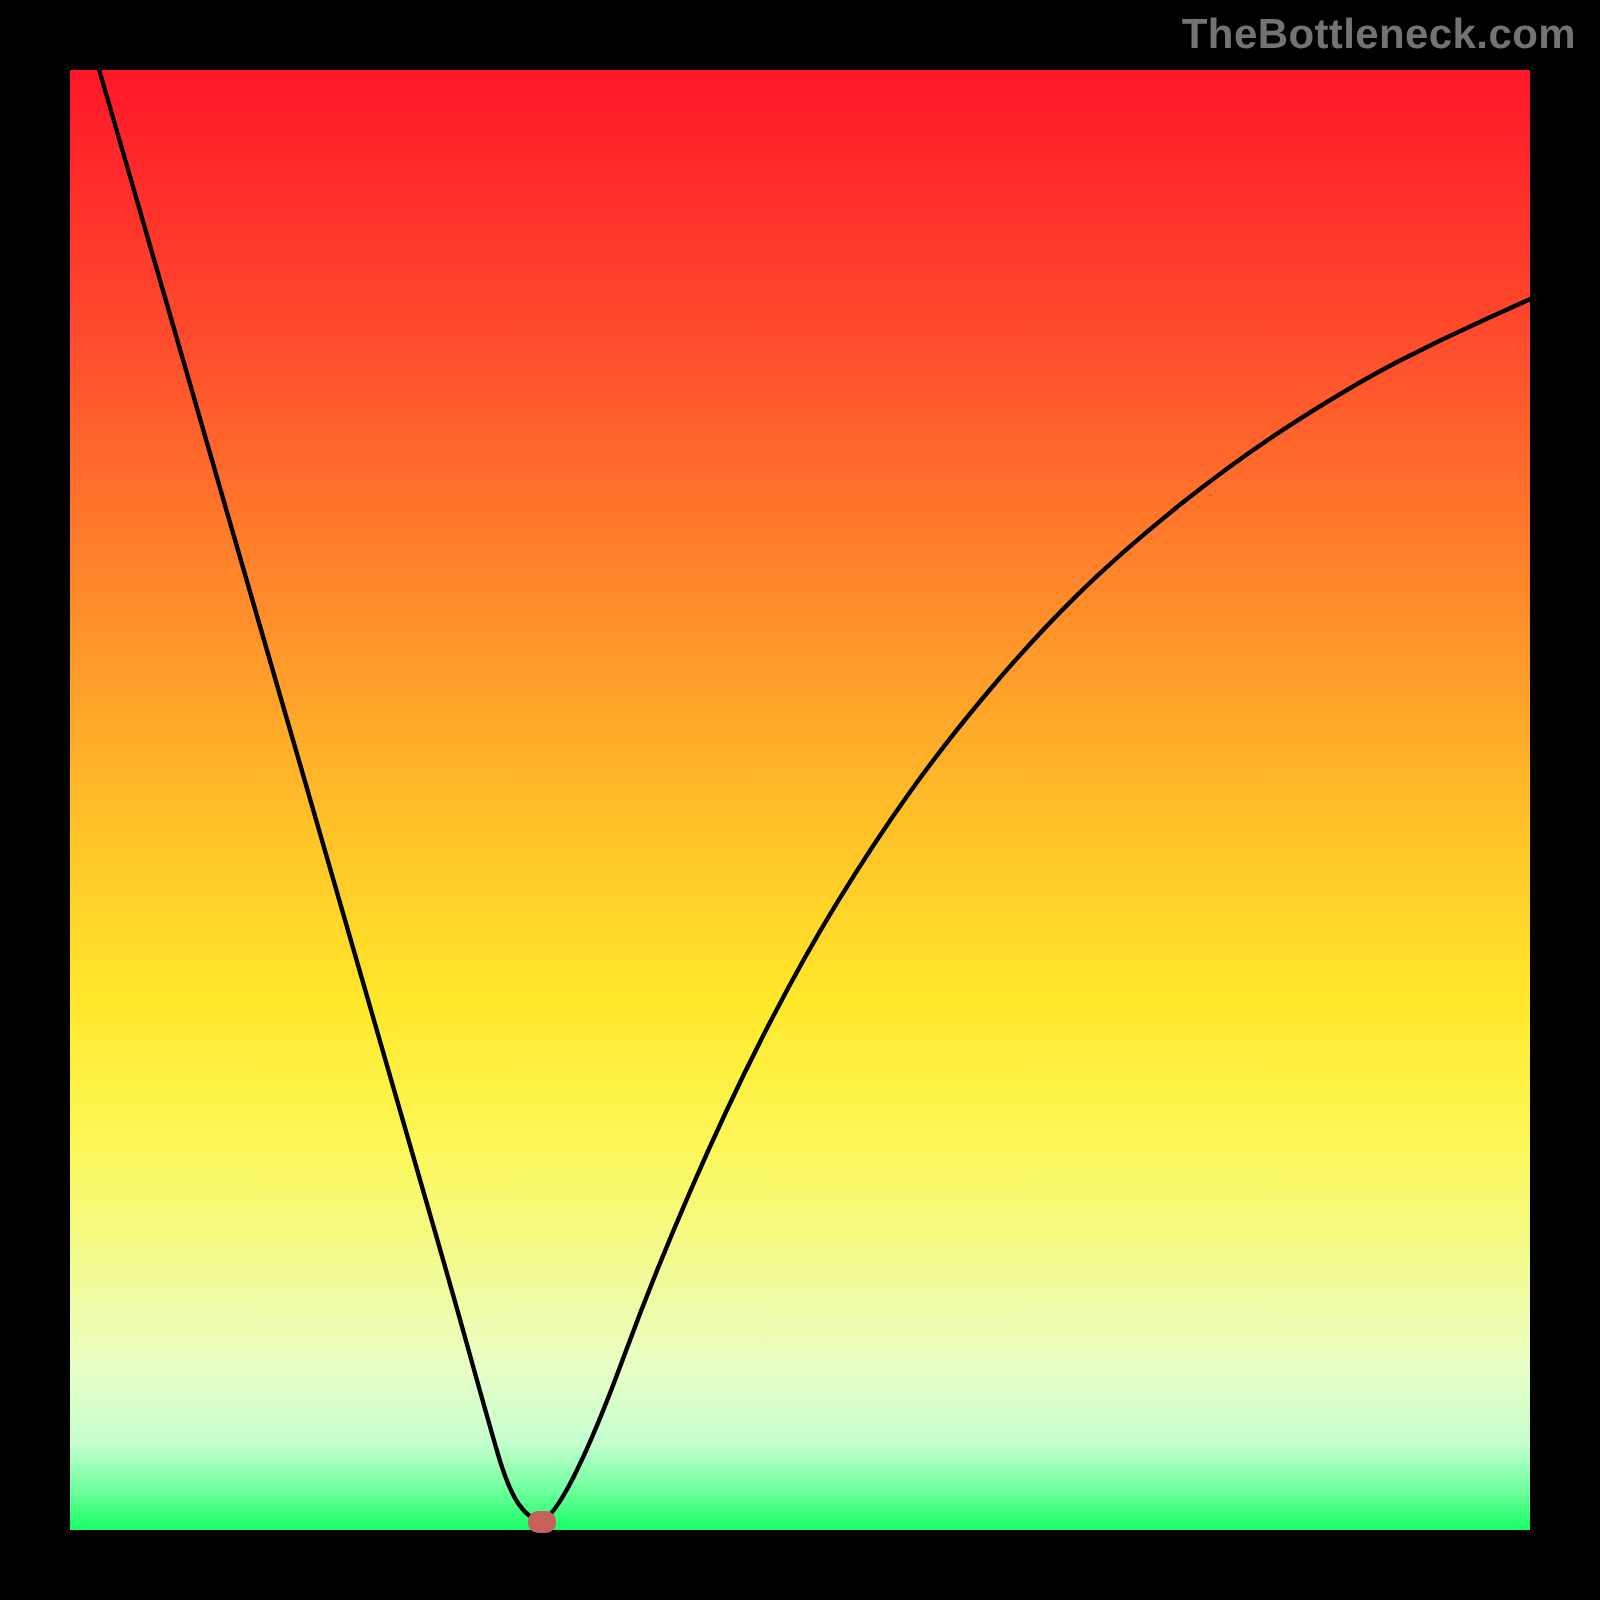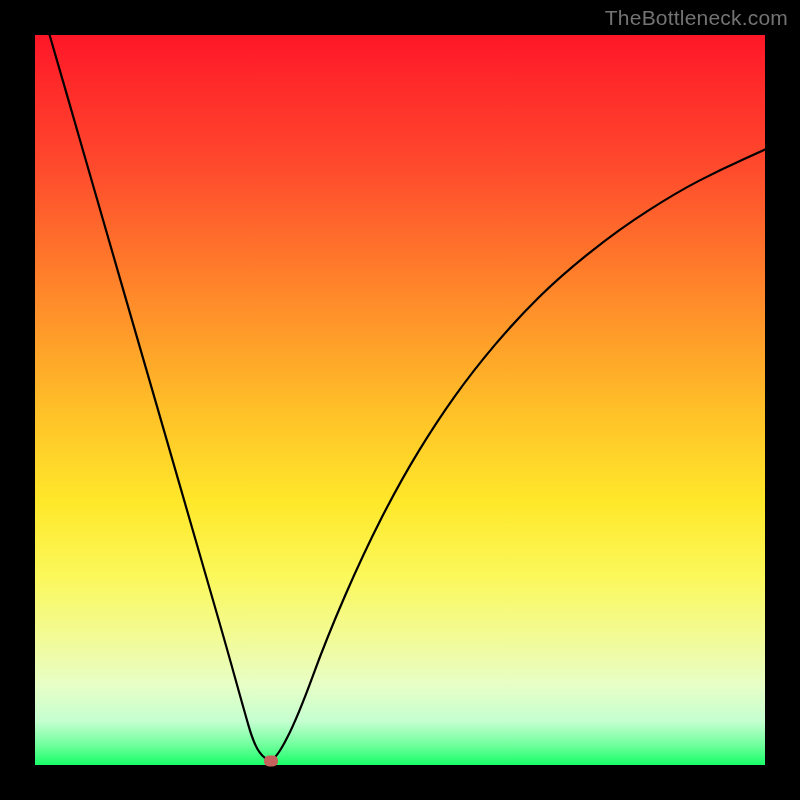--- a/index.html
+++ b/index.html
@@ -31,20 +31,21 @@
       #17fe67 100%
     );
   }
   .watermark {
     position: absolute;
     top: 6px;
     right: 12px;
     color: #737373;
     font-size: 21px;
     letter-spacing: 0.2px;
+    font-weight: bold;
   }
   .curve {
     position: absolute;
     left: 0; top: 0;
     width: 730px; height: 730px;
     overflow: visible;
   }
   .marker {
     position: absolute;
     width: 14px;

